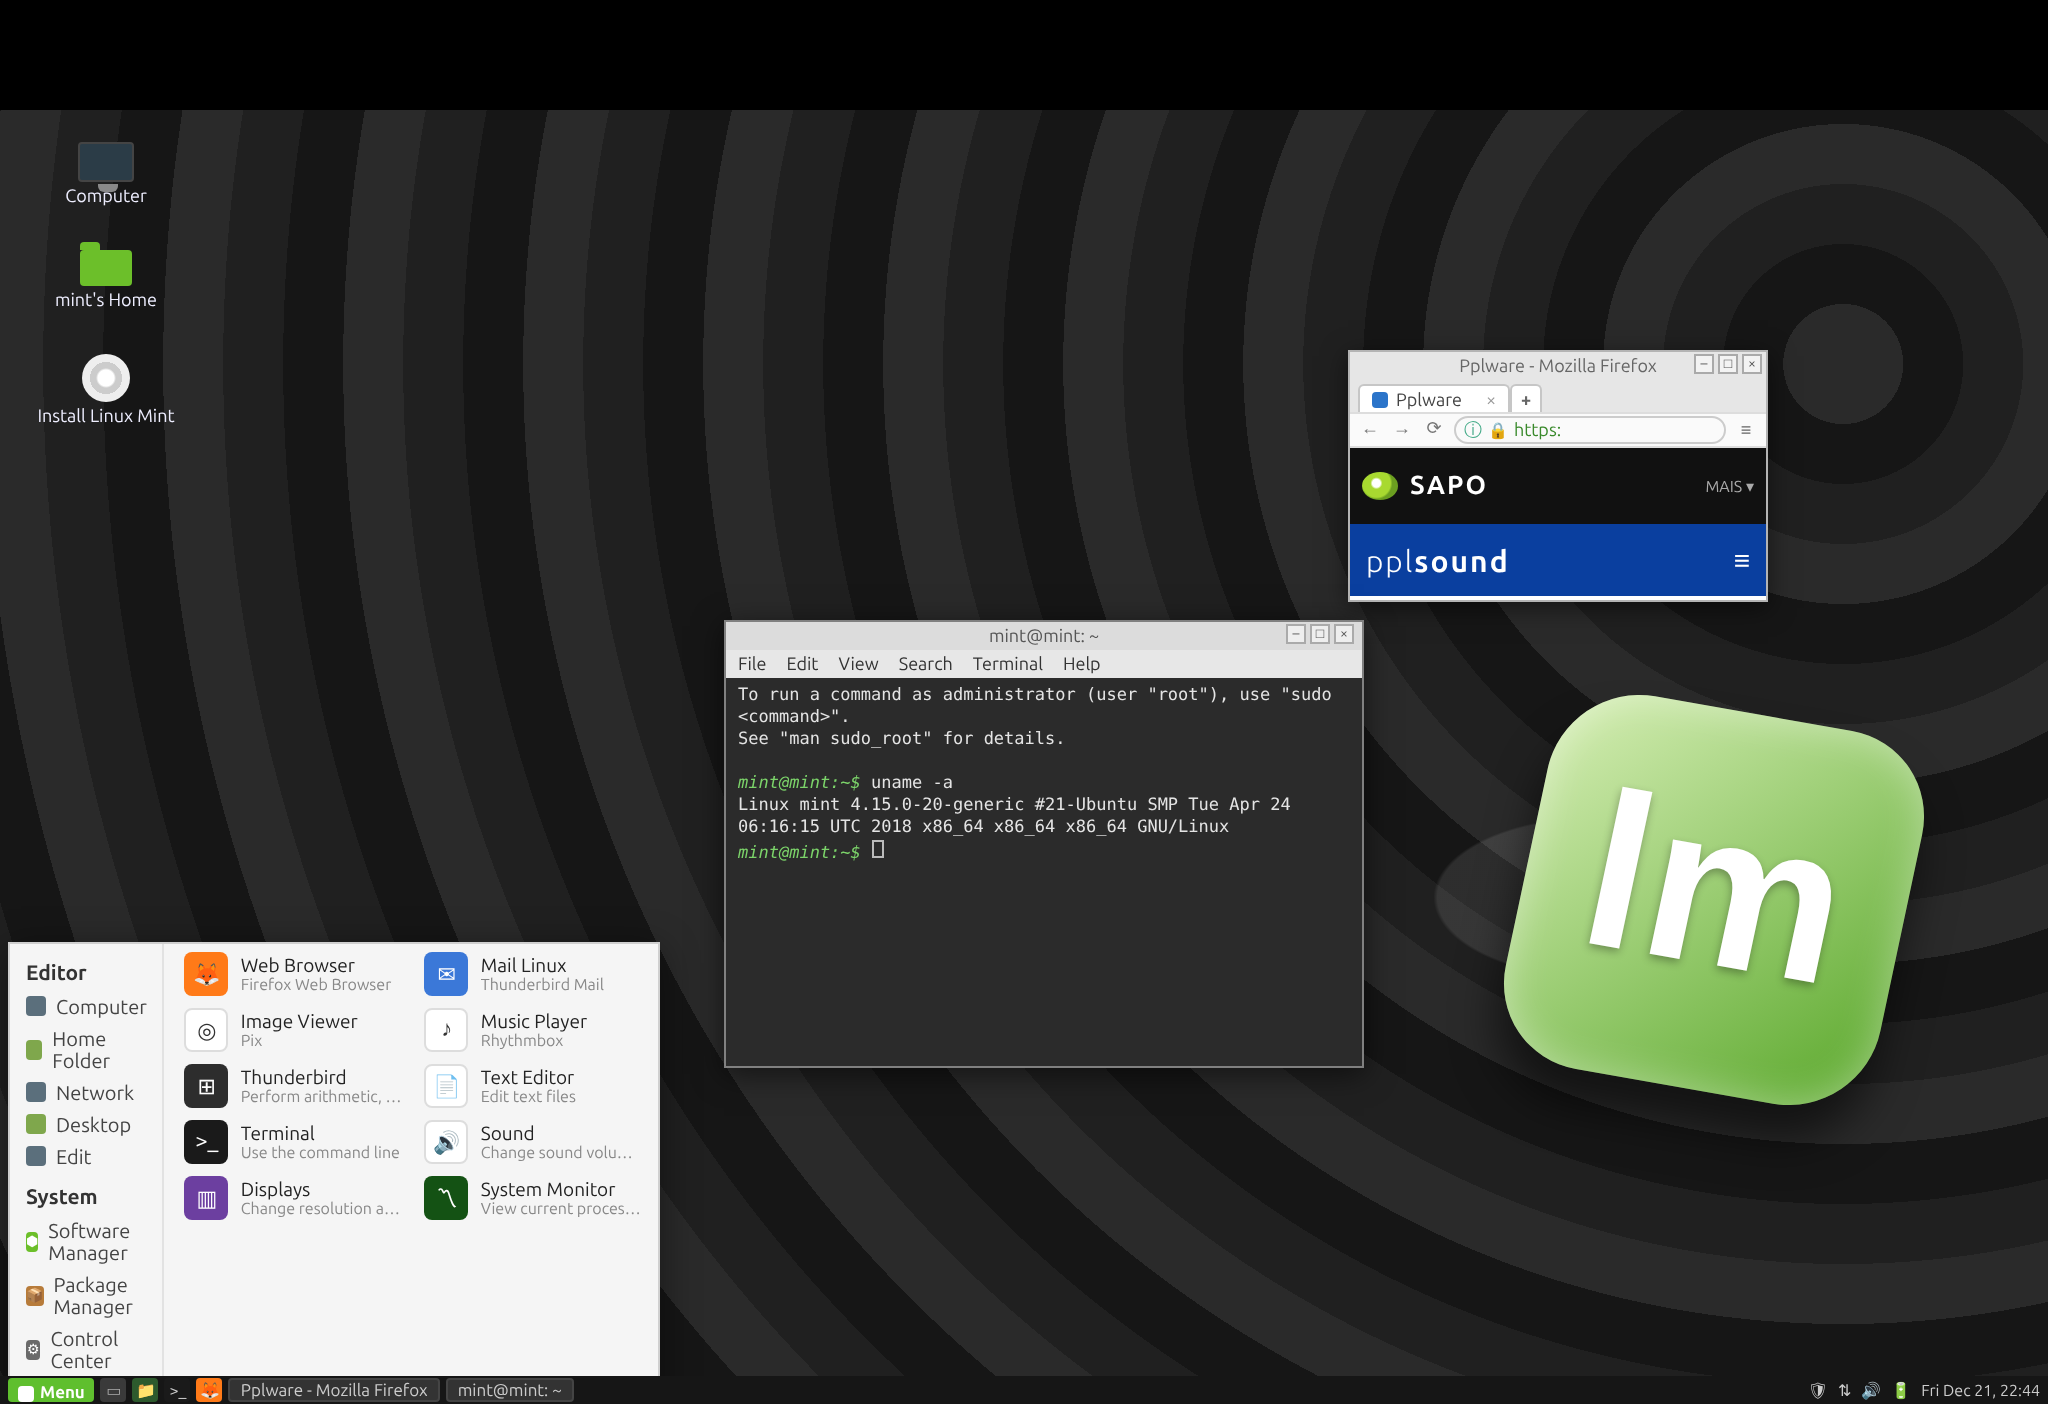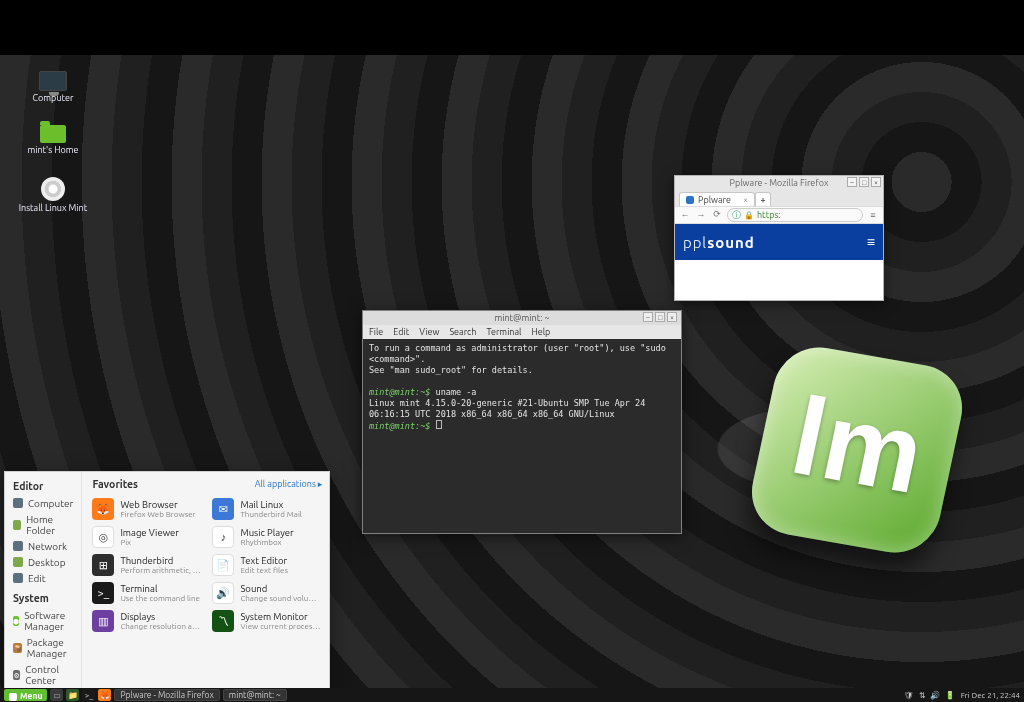--- a/index.html
+++ b/index.html
@@ -158,20 +158,25 @@
       <div class="nav">→</div>
       <div class="nav">⟳</div>
       <div class="url">
         <span style="color:#4a8;">ⓘ</span>
         <span class="lock">🔒</span>
         <span>https:</span>
       </div>
       <div class="menu">≡</div>
     </div>
     <div class="page">
+      <div class="sapo">
+        <span class="eye"></span>
+        <span class="brand">SAPO</span>
+        <span class="mais"><span>MAIS</span> ▾</span>
+      </div>
       <div class="ppl">
         <span class="logo"><span>ppl</span><b>sound</b></span>
         <span class="ham">≡</span>
       </div>
     </div>
   </div>
 
   <div class="term">
     <div class="title">
       <span>mint@mint: ~</span>
@@ -236,24 +241,20 @@
             <span class="sq" style="background:#6a6a6a;color:#fff;font-size:7px;text-align:center;line-height:10px;">⚙</span>
             <span>Control Center</span>
           </div>
           <div class="item">
             <span class="sq" style="background:#222;color:#fff;font-size:7px;text-align:center;line-height:10px;">&gt;_</span>
             <span>Terminal</span>
           </div>
         </div>
     </div>
     <div class="favs">
-      <div class="head">
-        <h4>Favorites</h4>
-        <a><span>All applications</span> ▸</a>
-      </div>
       <div class="favgrid" id="favgrid">
           <div class="app">
             <div class="ico" style="background:#ff7a18;">🦊</div>
             <div class="txt">
               <div class="name">Web Browser</div>
               <div class="desc">Firefox Web Browser</div>
             </div>
           </div>
           <div class="app">
             <div class="ico" style="background:#3b78d8;">✉</div>

